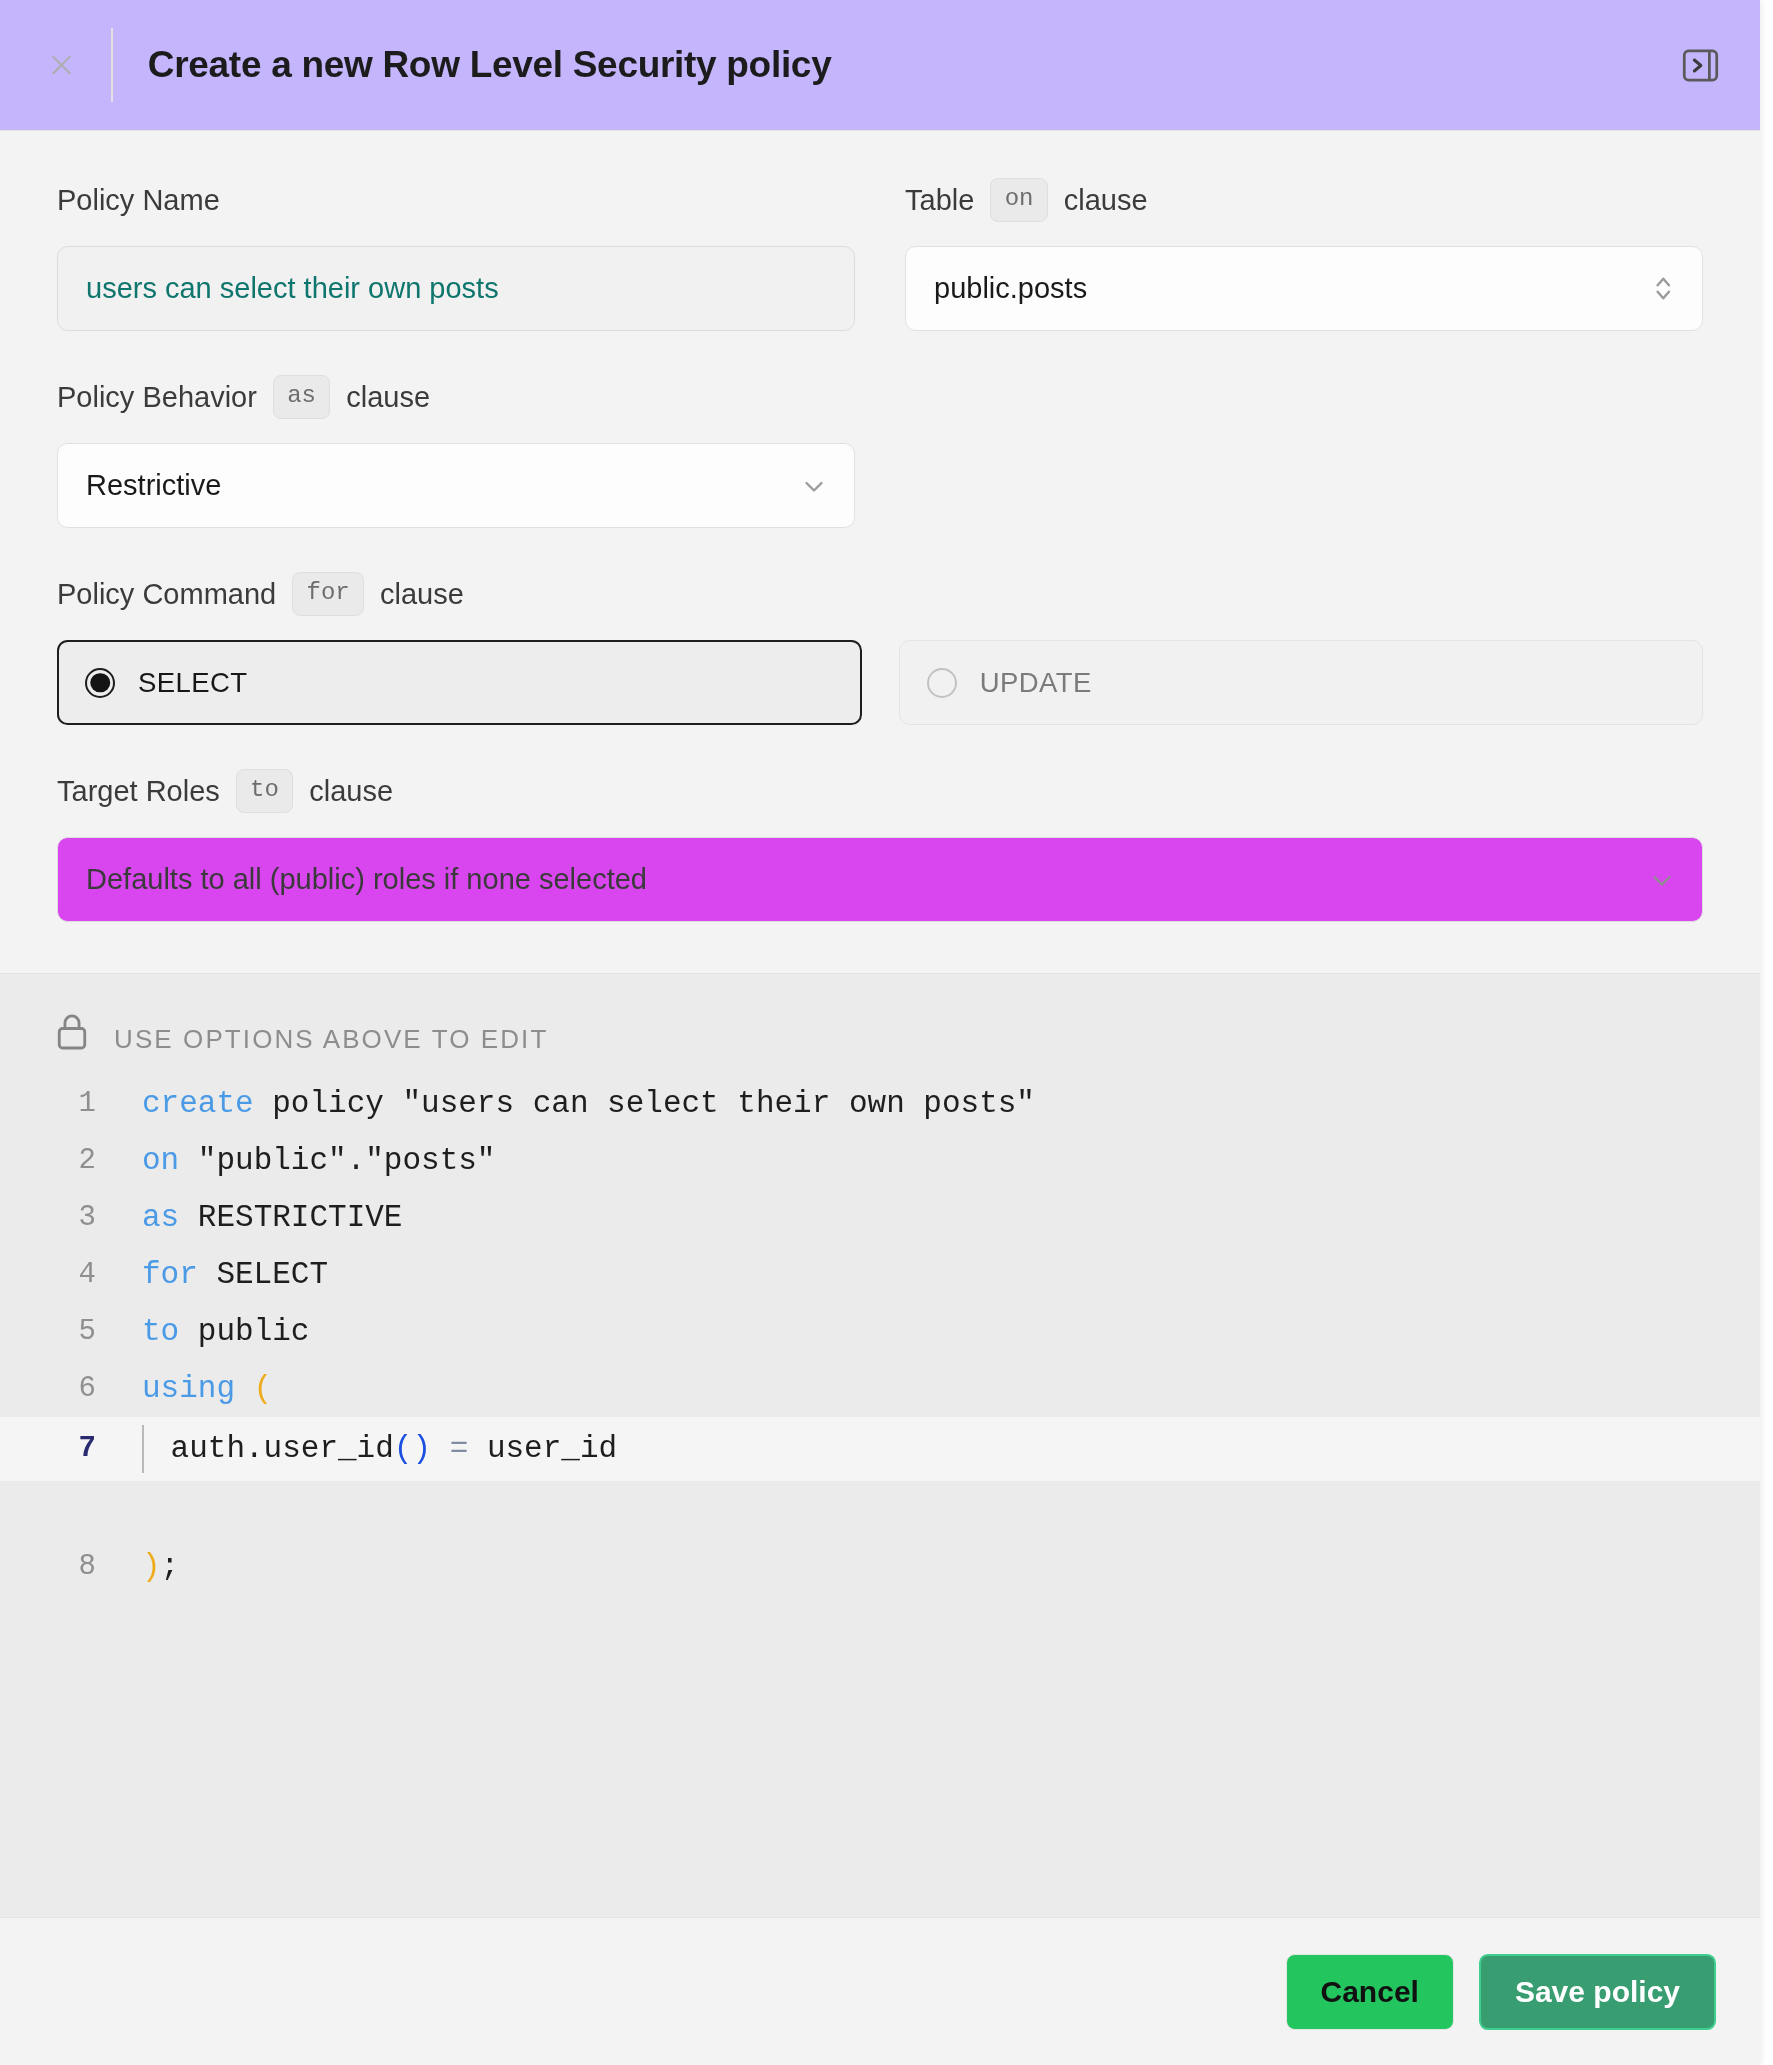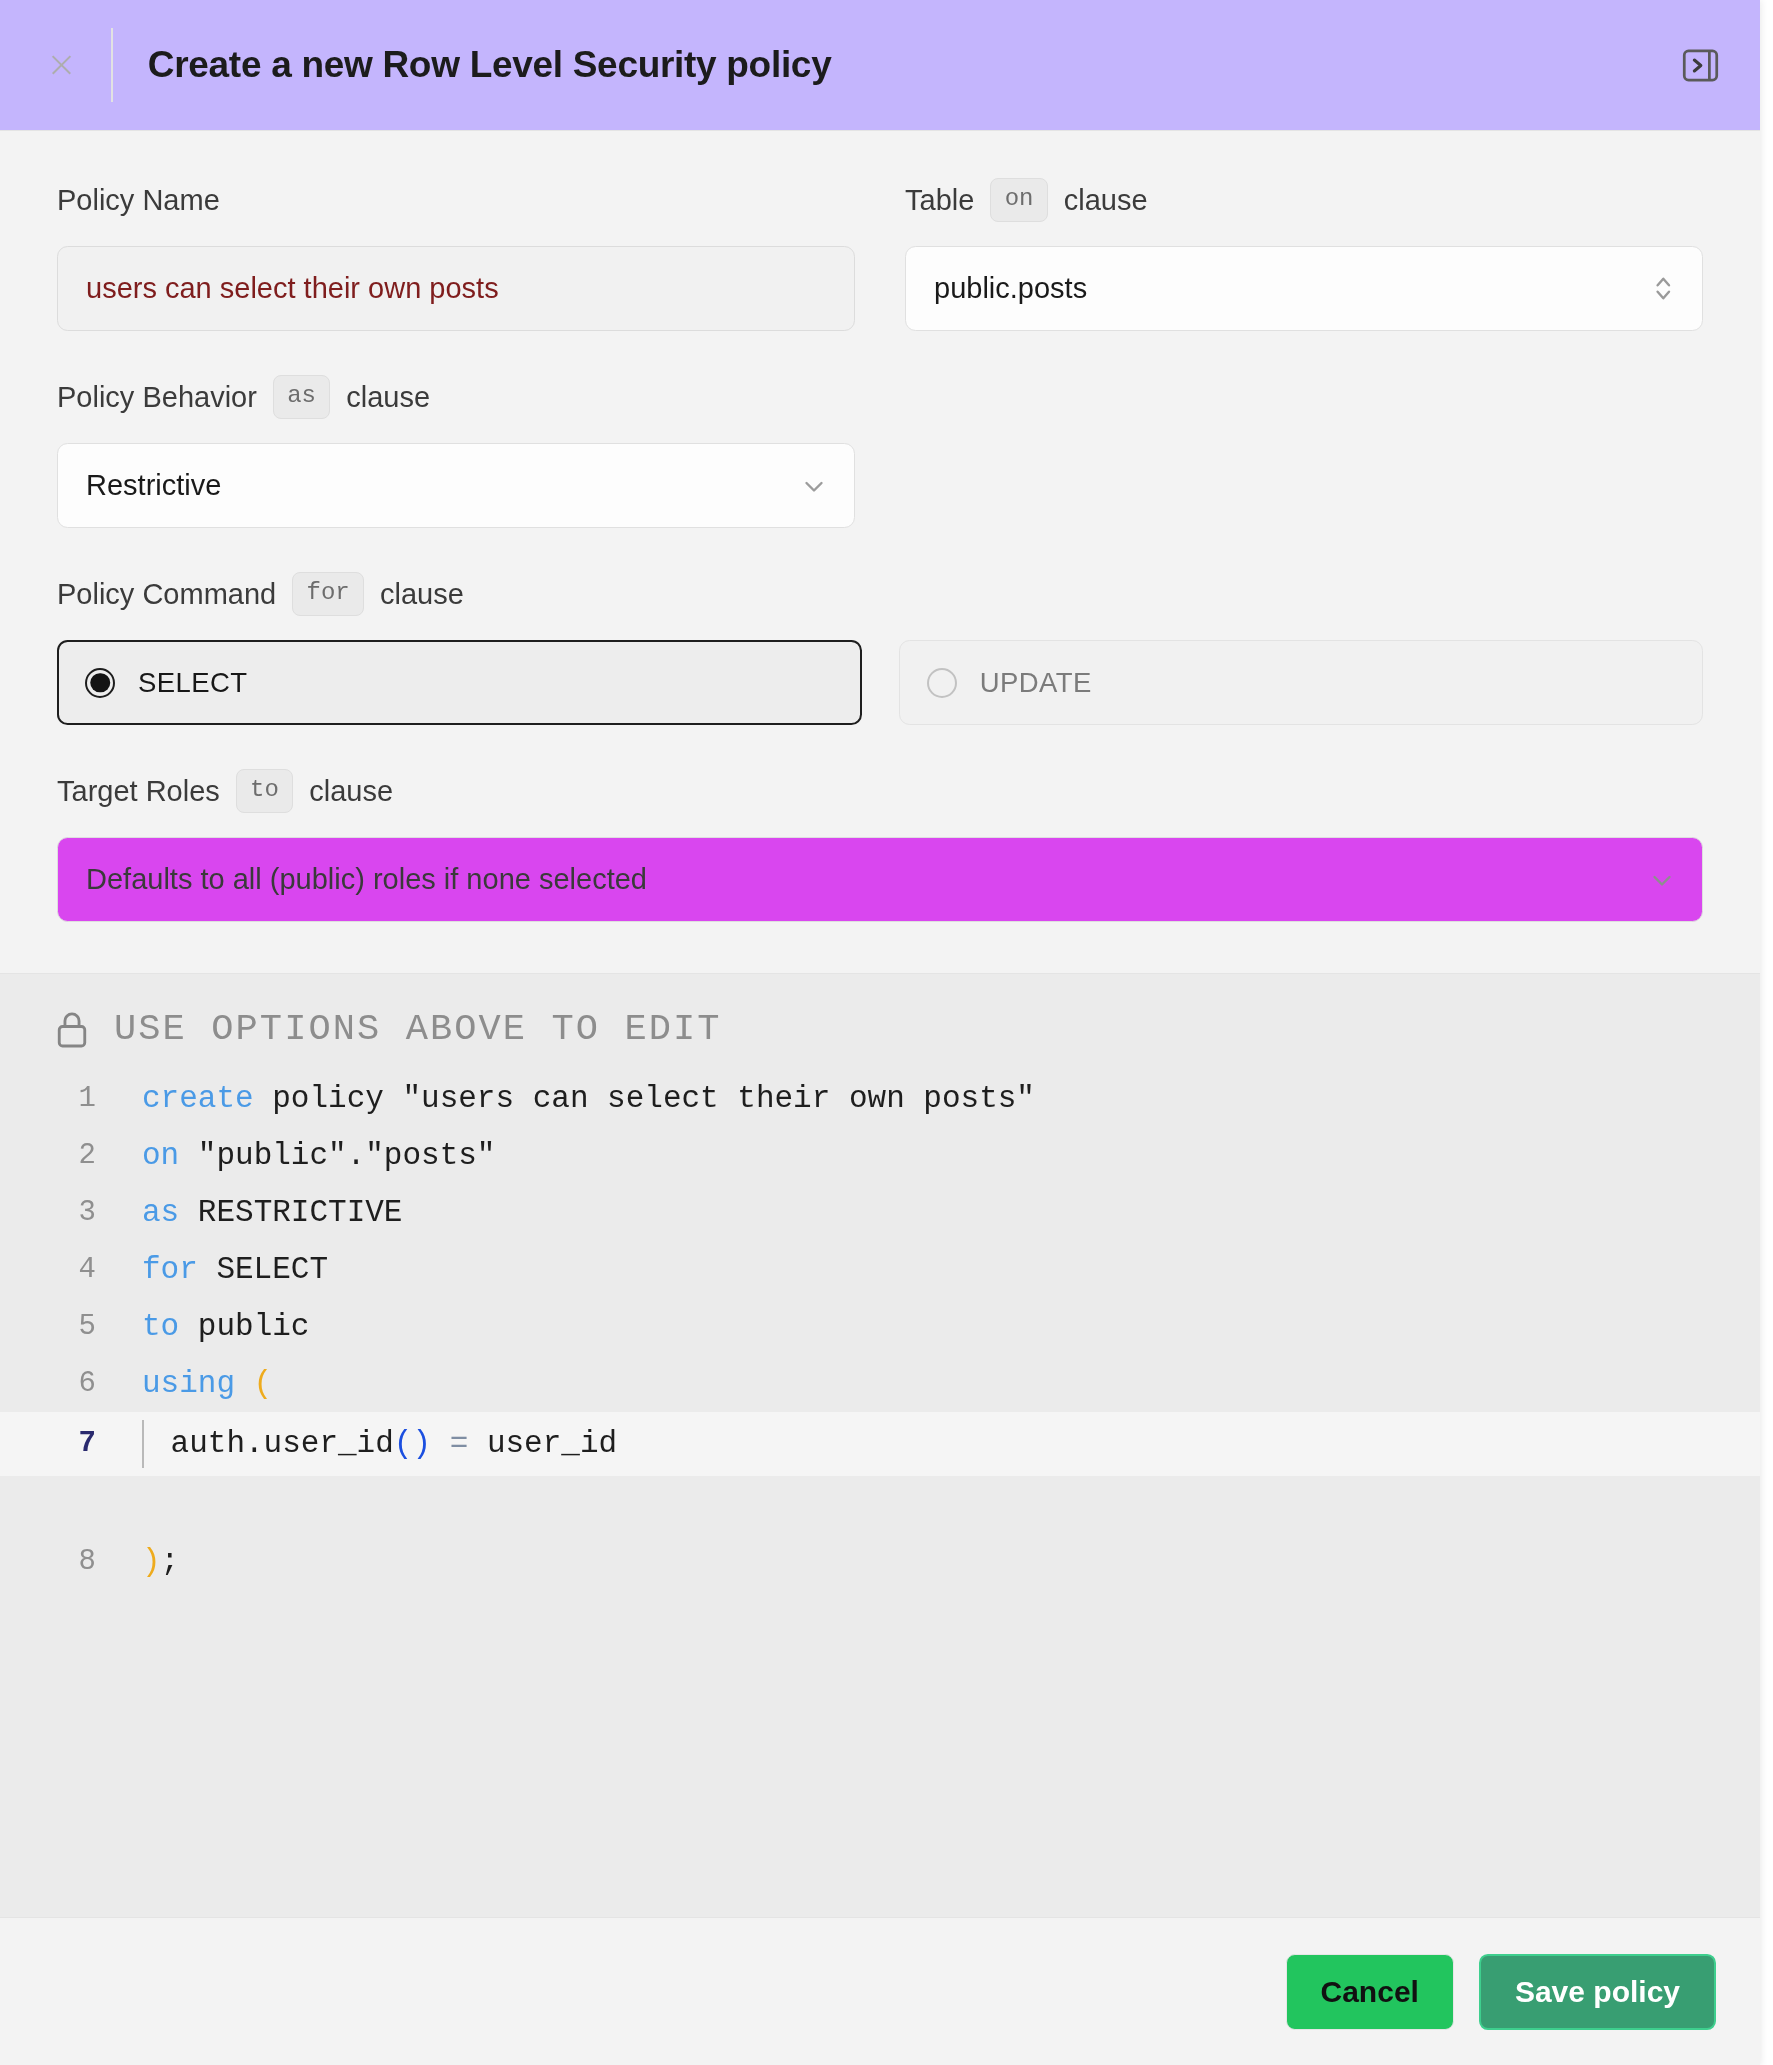--- a/index.html
+++ b/index.html
@@ -135,21 +135,21 @@
     border-radius: 10.6px;
     display: flex;
     align-items: center;
     padding: 0 25px 0 28px;
     font-size: 29px;
   }
   .text-input {
     width: 100%;
     background: #f1f1f1;
     border: 1.8px solid #dcdcdc;
-    color: #7f1d1d;
+    color: #0f766e;
     cursor: text;
   }
   .select-box {
     width: 100%;
     background: #fdfdfd;
     border: 1.8px solid #e0e0e0;
     color: #1a1a1a;
     cursor: pointer;
     justify-content: space-between;
   }
@@ -231,24 +231,25 @@
     min-height: 0;
   }
   .editor-hint {
     display: flex;
     align-items: center;
     gap: 25px;
     padding: 34px 0 19.5px 55px;
   }
   .lock-icon { width: 34px; height: 39px; flex: 0 0 auto; }
   .hint-text {
-    font-family: Liberation Mono, monospace;
-    font-size: 37px;
+    font-family: Liberation Sans, sans-serif;
+    font-size: 26px;
     letter-spacing: 2.1px;
     color: #8d8d8d;
+    margin-top: 16px;
   }
 
   .code-lines {
     font-family: "Liberation Mono", monospace;
     font-size: 31px;
   }
   .code-line {
     display: flex;
     align-items: center;
     height: 57px;

